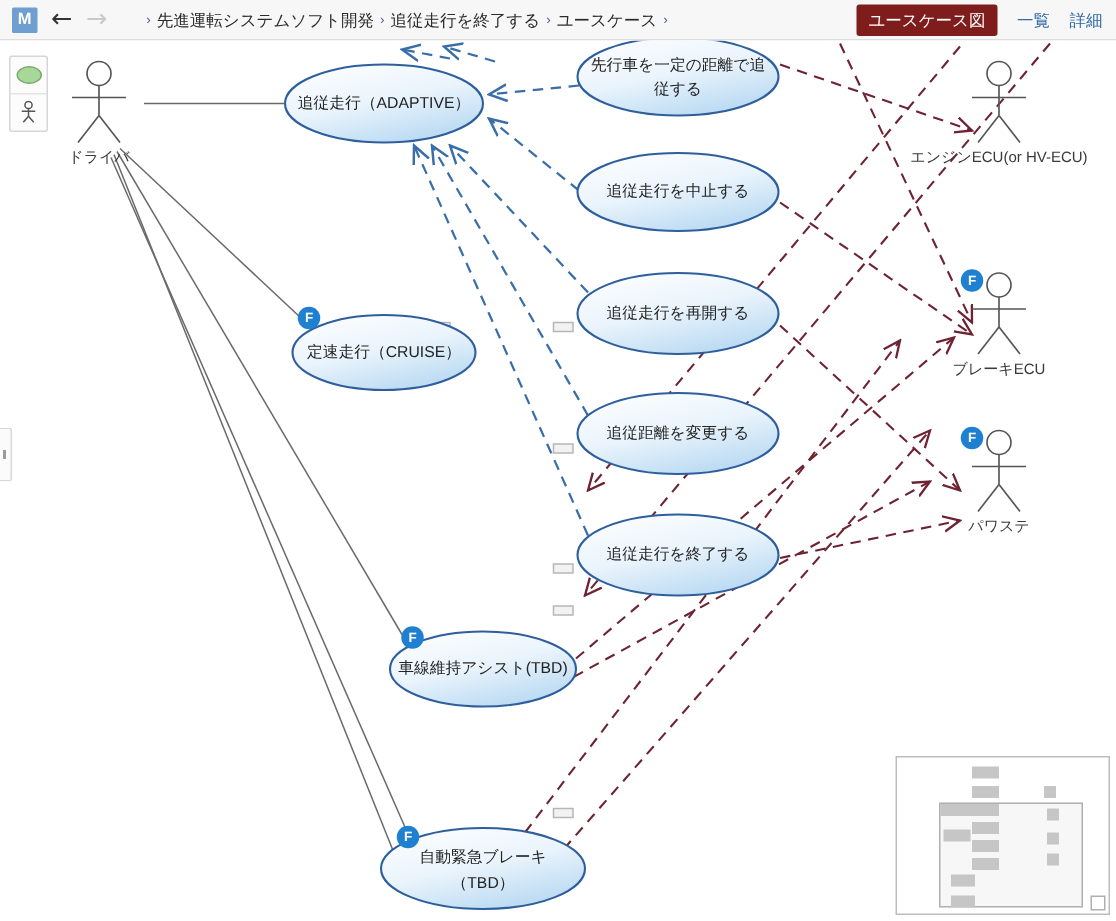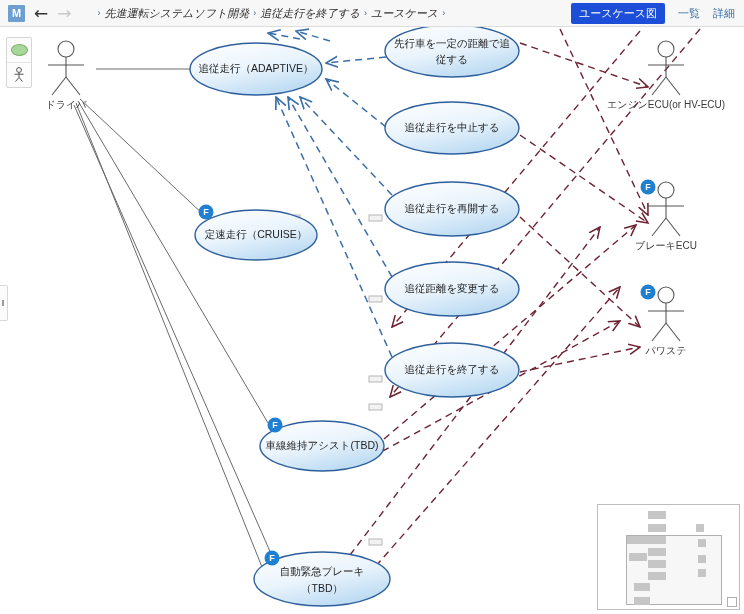--- a/index.html
+++ b/index.html
@@ -55,36 +55,36 @@
     color: #2b2b2b;
     white-space: nowrap;
     display: flex;
     align-items: center;
   }
   #breadcrumb .sep {
     color: #3f5e8c;
     margin: 0 4px;
     font-size: 9px;
   }
-  #breadcrumb .crumb { cursor: pointer; font-style: italic; }
+  #breadcrumb .crumb { cursor: pointer; }
   #header-actions {
     margin-left: auto;
     margin-right: 9px;
     display: flex;
     align-items: center;
     gap: 13px;
   }
   .view-btn {
     font-size: 11px;
     color: #2f6aa8;
     cursor: pointer;
     white-space: nowrap;
   }
   .view-btn.active {
-    background: #1d4ed8;
+    background: #7f1d1d;
     color: #ffffff;
     padding: 3px 8px;
     border-radius: 2px;
   }
 
   
   #canvas {
     position: absolute;
     top: 27px; left: 0;
     width: 744px;

